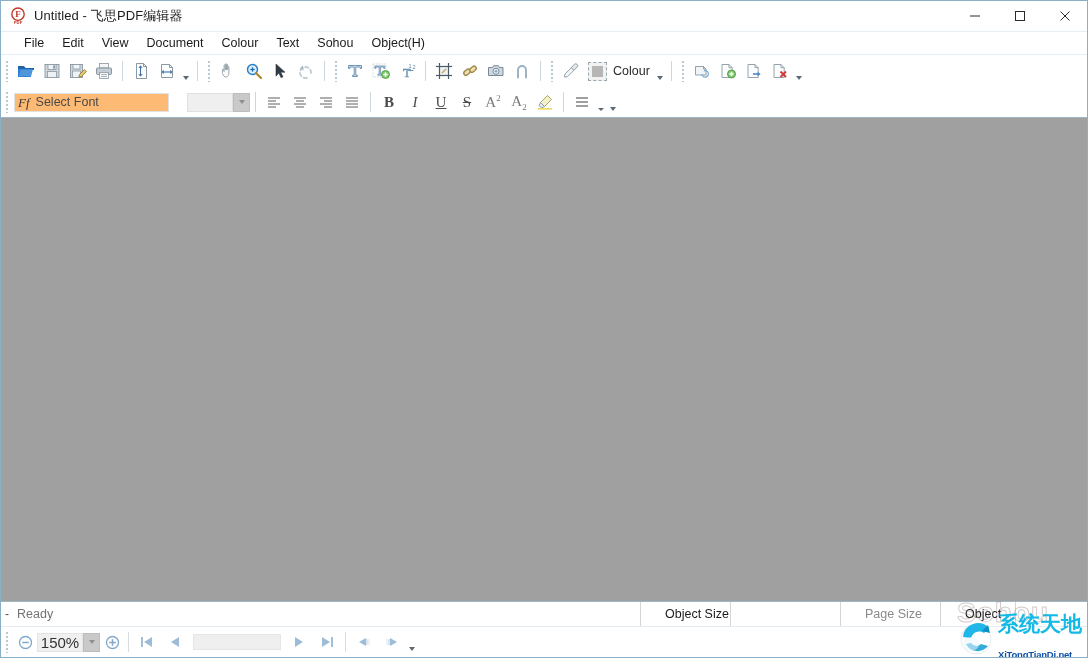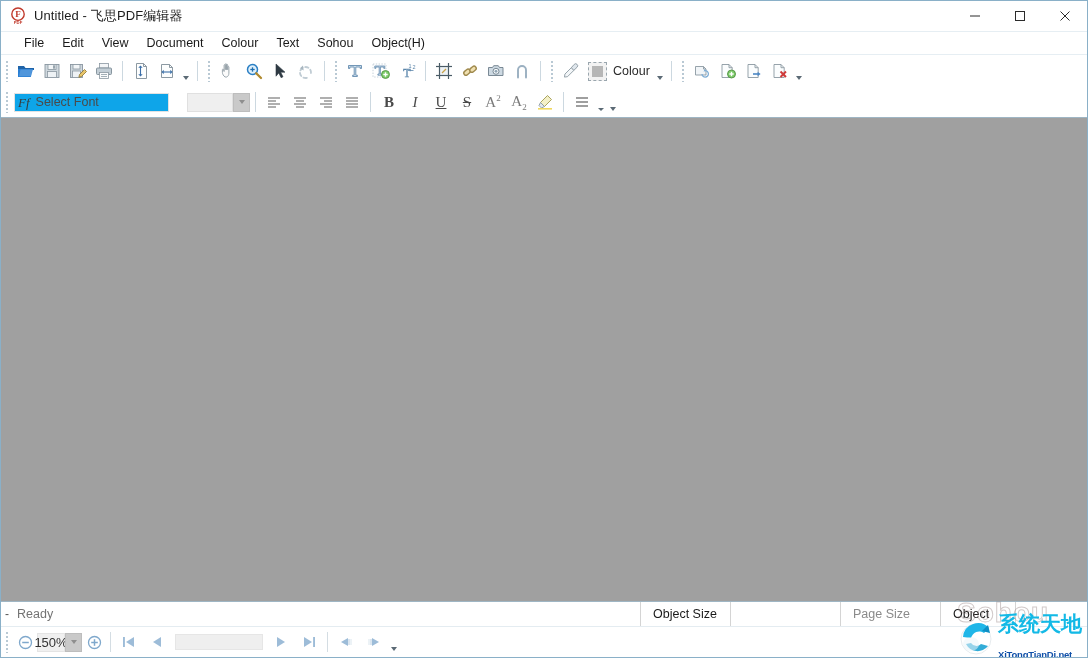--- a/index.html
+++ b/index.html
@@ -183,21 +183,21 @@
     color: #2a2a2a;
     margin-left: 6px;
     white-space: nowrap;
   }
 
   
   .font-field {
     width: 155px;
     height: 19px;
     box-sizing: border-box;
-    background: #0ea5e9;
+    background: #fdba74;
     border: 1px solid #e2e2e2;
     display: flex;
     align-items: center;
     padding-left: 3px;
     margin-left: 1px;
   }
   .ff-glyph {
     font-family: "Liberation Serif", serif;
     font-style: italic;
     font-size: 13px;
@@ -281,21 +281,21 @@
     margin-right: 8px;
   }
   .status-ready {
     font-size: 12.5px;
     color: #737373;
   }
   .status-cell {
     display: flex;
     align-items: center;
     border-left: 1px solid #d4d4d4;
-    padding-left: 12px;
+    padding-left: 24px;
     box-sizing: border-box;
     font-size: 12.5px;
     white-space: nowrap;
   }
   .sc-obj   { flex: 0 0 90px; color: #1a1a1a; }
   .sc-blank { flex: 0 0 110px; }
   .sc-page  { flex: 0 0 100px; color: #8a8a8a; }
   .sc-prev  { flex: 0 0 75px; color: #1a1a1a; }
   .sc-end   { flex: 0 0 72px; }
 
@@ -312,29 +312,29 @@
   .zoom-btn {
     width: 24px;
     height: 24px;
     display: flex;
     align-items: center;
     justify-content: center;
     cursor: default;
     flex: 0 0 24px;
   }
   .zoom-field {
-    width: 28px;
+    width: 46px;
     height: 19px;
     box-sizing: border-box;
     background: #f0f0f0;
     border: 1px solid #e4e4e4;
     display: flex;
     align-items: center;
     justify-content: center;
-    font-size: 13px;
+    font-size: 15px;
     color: #333;
   }
   .zoom-drop {
     width: 17px;
     height: 19px;
     box-sizing: border-box;
     background: #c9c9c9;
     border: 1px solid #bdbdbd;
     display: flex;
     align-items: center;

